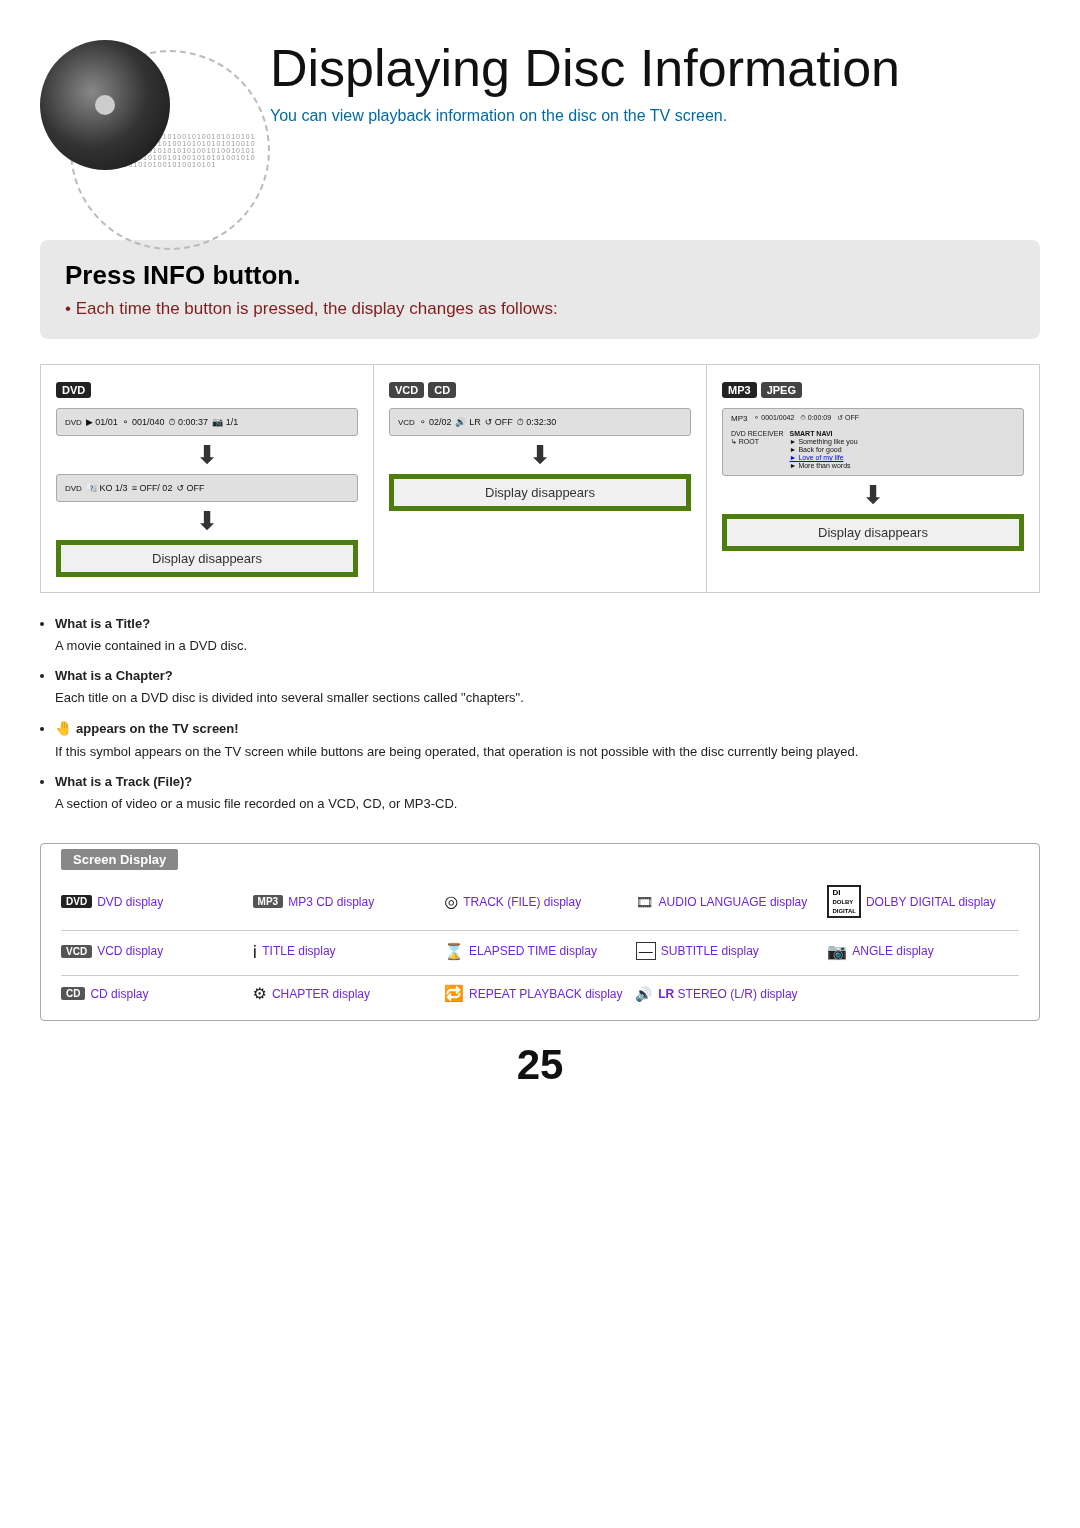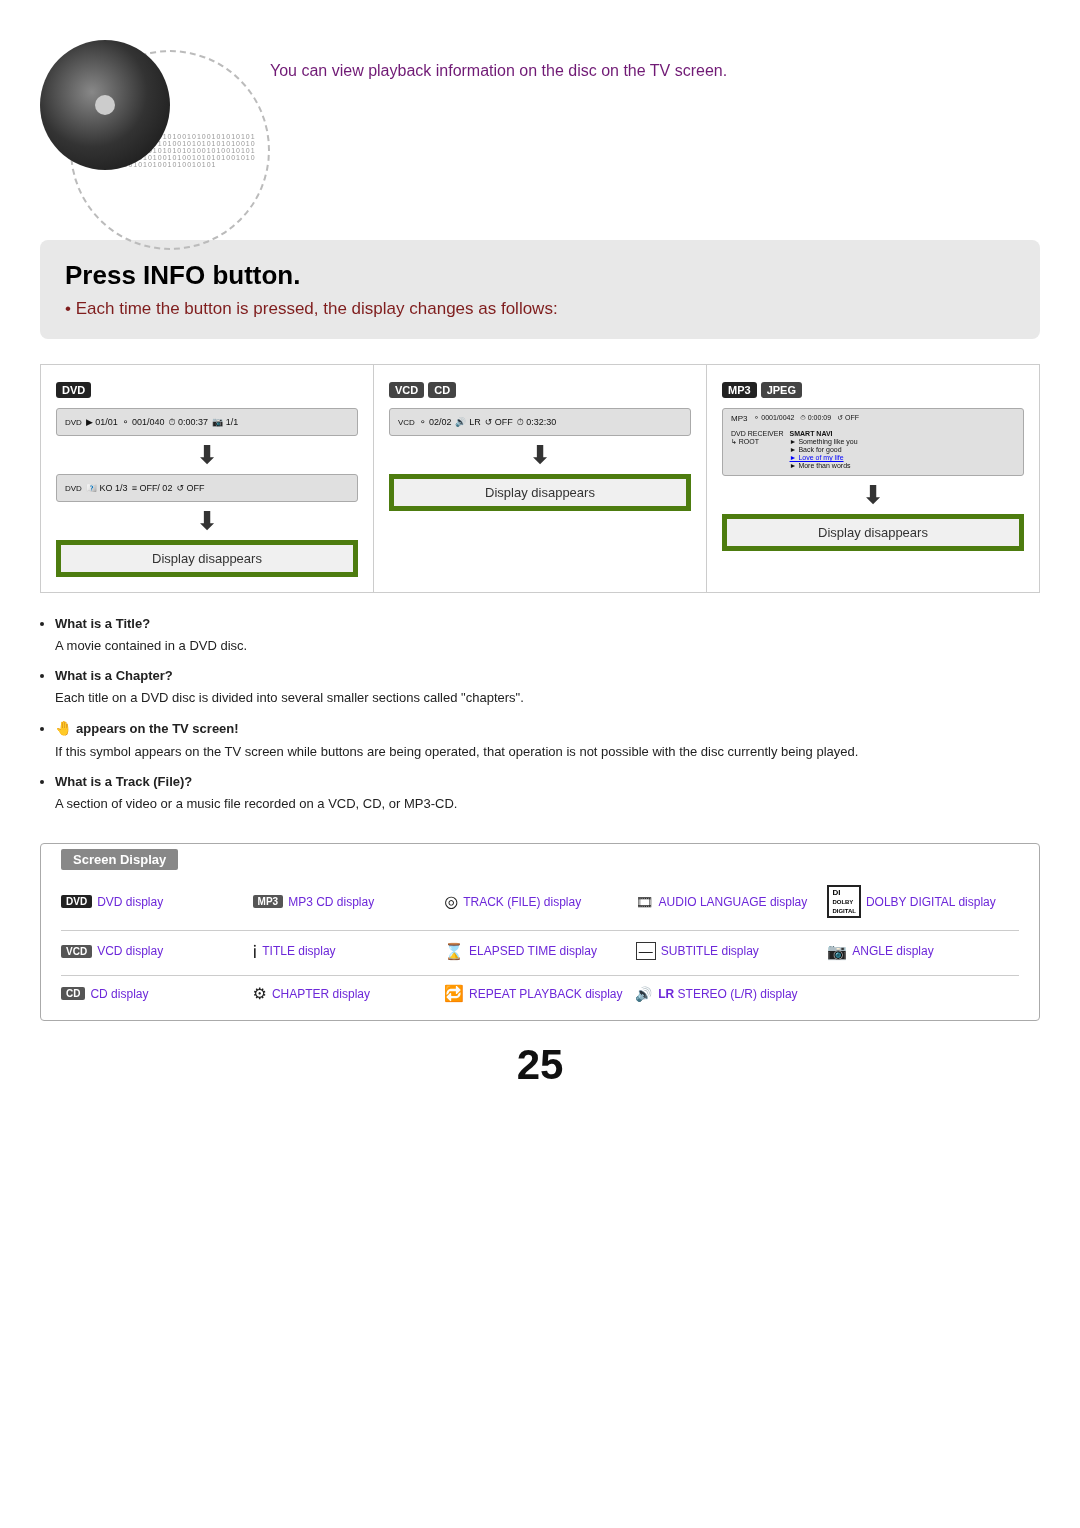--- a/index.html
+++ b/index.html
@@ -62,22 +62,22 @@
       padding-top: 10px;
     }
     .header-title {
       font-size: 52px;
       font-weight: 300;
       color: #111;
       line-height: 1.1;
     }
     .header-subtitle {
       font-size: 16px;
-      color: #701a75;
-      margin-top: 22px;
+      color: #0369a1;
+      margin-top: 10px;
     }
 
     
     .main {
       padding: 10px 40px 20px 40px;
     }
 
     
     .info-section {
       background: #e8e8e8;
@@ -293,20 +293,21 @@
 <body>
 
 <div class="header">
   <div style="position:relative; width:200px; height:190px; flex-shrink:0;">
     <div class="binary-circle">
       010100101010101010100101001010101010101001010010101010010101010101001010010101010010101010101001010010101010010101010101001010010101010010101010101001010010101
     </div>
     <div class="header-disc"></div>
   </div>
   <div class="header-text">
+    <div class="header-title">Displaying Disc Information</div>
     <div class="header-subtitle">You can view playback information on the disc on the TV screen.</div>
   </div>
 </div>
 
 <div class="main">
 
   <div class="info-section">
     <div class="info-title">Press INFO button.</div>
     <div class="info-desc">Each time the button is pressed, the display changes as follows:</div>
   </div>

